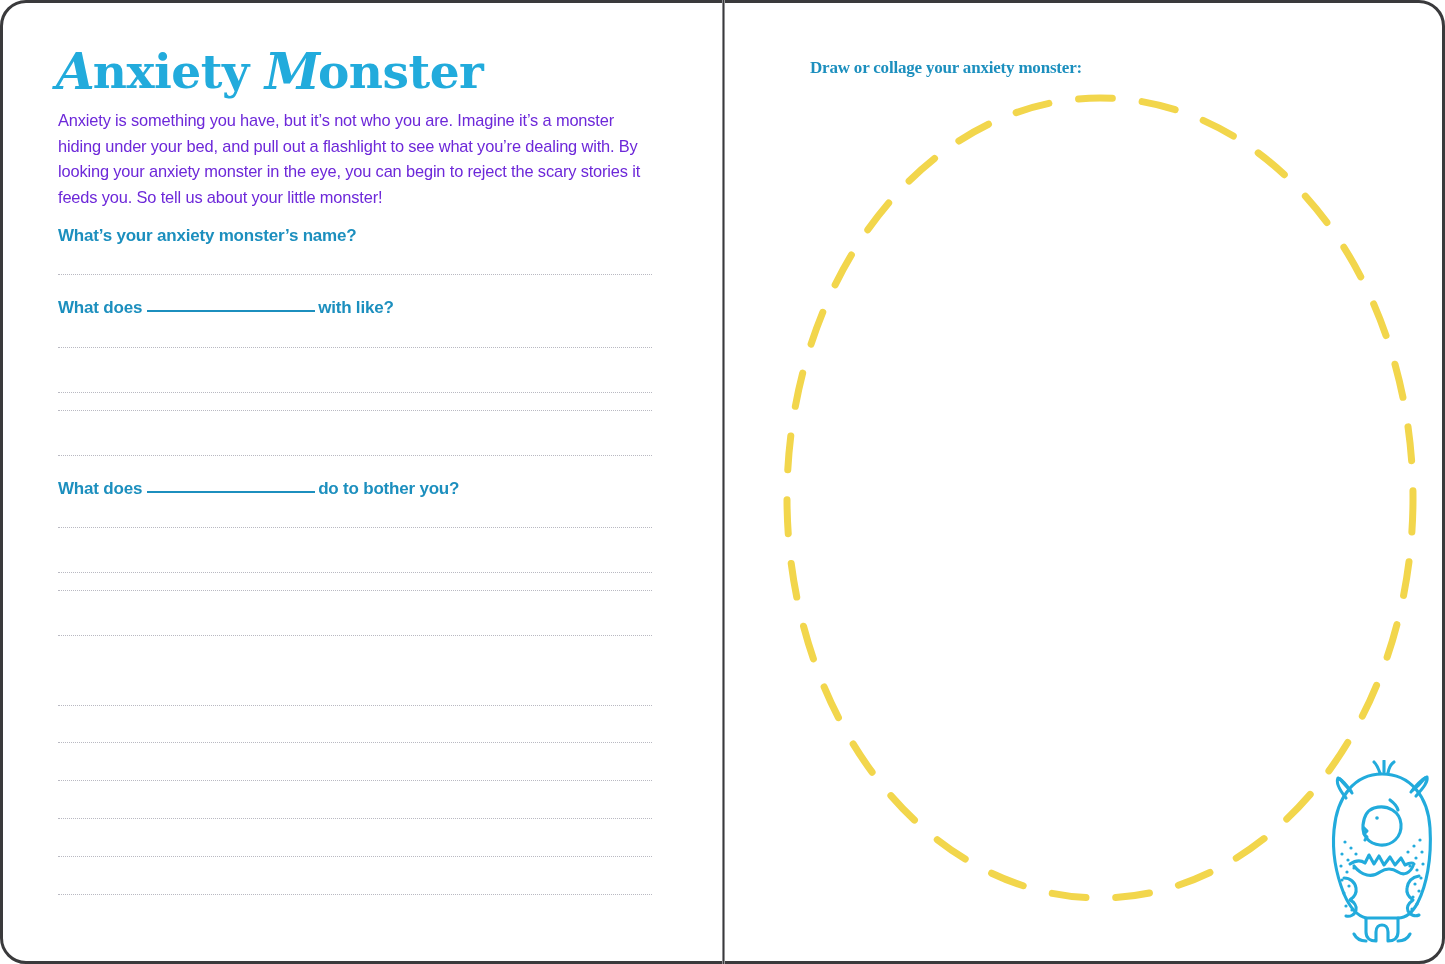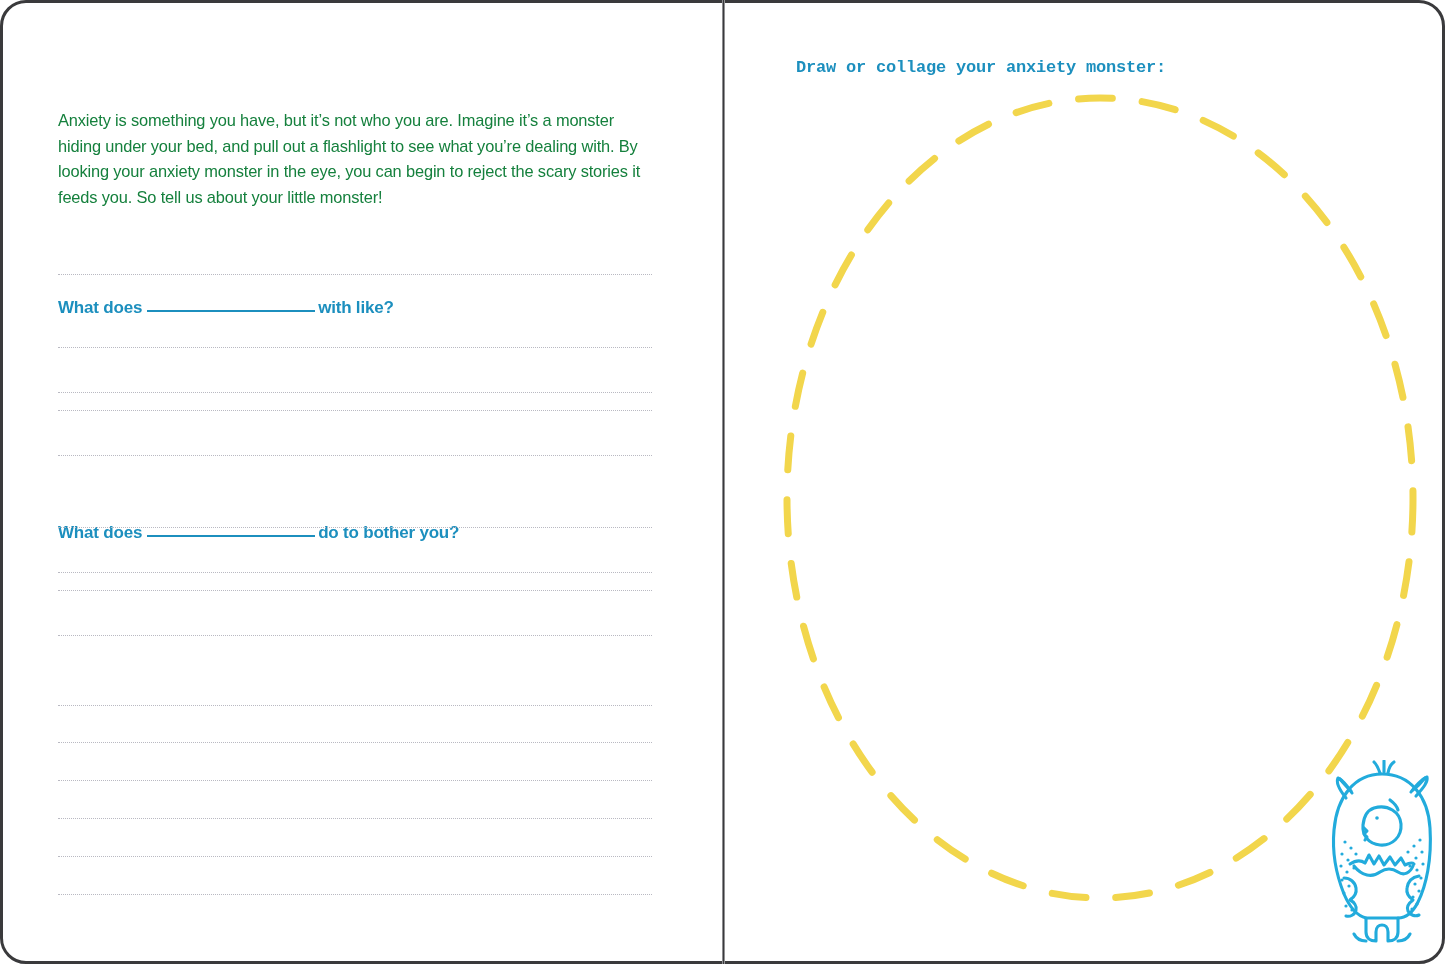--- a/index.html
+++ b/index.html
@@ -74,21 +74,21 @@
     font-size: 50px;
     position: relative;
     top: 1px;
     letter-spacing: -2px;
   }
   .intro {
     position: absolute;
     left: 58px;
     top: 108px;
     width: 596px;
-    color: #15803d;
+    color: #6d28d9;
     font-family: "Liberation Sans", sans-serif;
     font-size: 16.4px;
     line-height: 25.5px;
     letter-spacing: -0.15px;
   }
   .question {
     position: absolute;
     color: #1C8FBE;
     font-family: "Liberation Sans", sans-serif;
     font-weight: bold;
@@ -115,24 +115,24 @@
   
   .right-page {
     position: absolute;
     left: 725px;
     top: 0;
     width: 720px;
     height: 964px;
   }
   .draw-prompt {
     position: absolute;
-    left: 71px;
+    left: 85px;
     top: 58px;
     color: #1C8FBE;
-    font-family: Liberation Mono, monospace;
+    font-family: Liberation Serif, serif;
     font-weight: bold;
     font-size: 17px;
     letter-spacing: -0.2px;
     white-space: nowrap;
     text-align: right;
   }
   .oval-wrap {
     position: absolute;
     left: 30px;
     top: 90px;
@@ -151,34 +151,40 @@
 <body>
 
 <div class="book">
 
   <div class="page-shell">
     <div class="page-shell-inner"></div>
   </div>
 
   <div class="left-page">
 
+    <div class="title">
+      <span class="swash">A</span><span>nxiety</span>&nbsp;<span class="swash">M</span><span>onster</span>
+    </div>
 
     <div class="intro">Anxiety is something you have, but it’s not who you are. Imagine it’s a monster hiding under your bed, and pull out a flashlight to see what you’re dealing with. By looking your anxiety monster in the eye, you can begin to reject the scary stories it feeds you. So tell us about your little monster!</div>
 
+    <div class="question" style="left:58px; top:226px;">
+      <span>What’s your anxiety monster’s name?</span>
+    </div>
     <div class="rule" style="top:274px;"></div>
 
     <div class="question" style="left:58px; top:296px;">
       <span>What does</span><span class="blankfill"></span><span>with like?</span>
     </div>
     <div class="rule" style="top:347px;"></div>
     <div class="rule" style="top:392px;"></div>
     <div class="rule" style="top:410px;"></div>
     <div class="rule" style="top:455px;"></div>
 
-    <div class="question" style="left:58px; top:477px;margin-top:44px;">
+    <div class="question" style="left:58px; top:477px;">
       <span>What does</span><span class="blankfill"></span><span>do to bother you?</span>
     </div>
     <div class="rule" style="top:527px;"></div>
     <div class="rule" style="top:572px;"></div>
     <div class="rule" style="top:590px;"></div>
     <div class="rule" style="top:635px;"></div>
 
     <div class="rule" style="top:705px;"></div>
     <div class="rule" style="top:742px;"></div>
     <div class="rule" style="top:780px;"></div>

